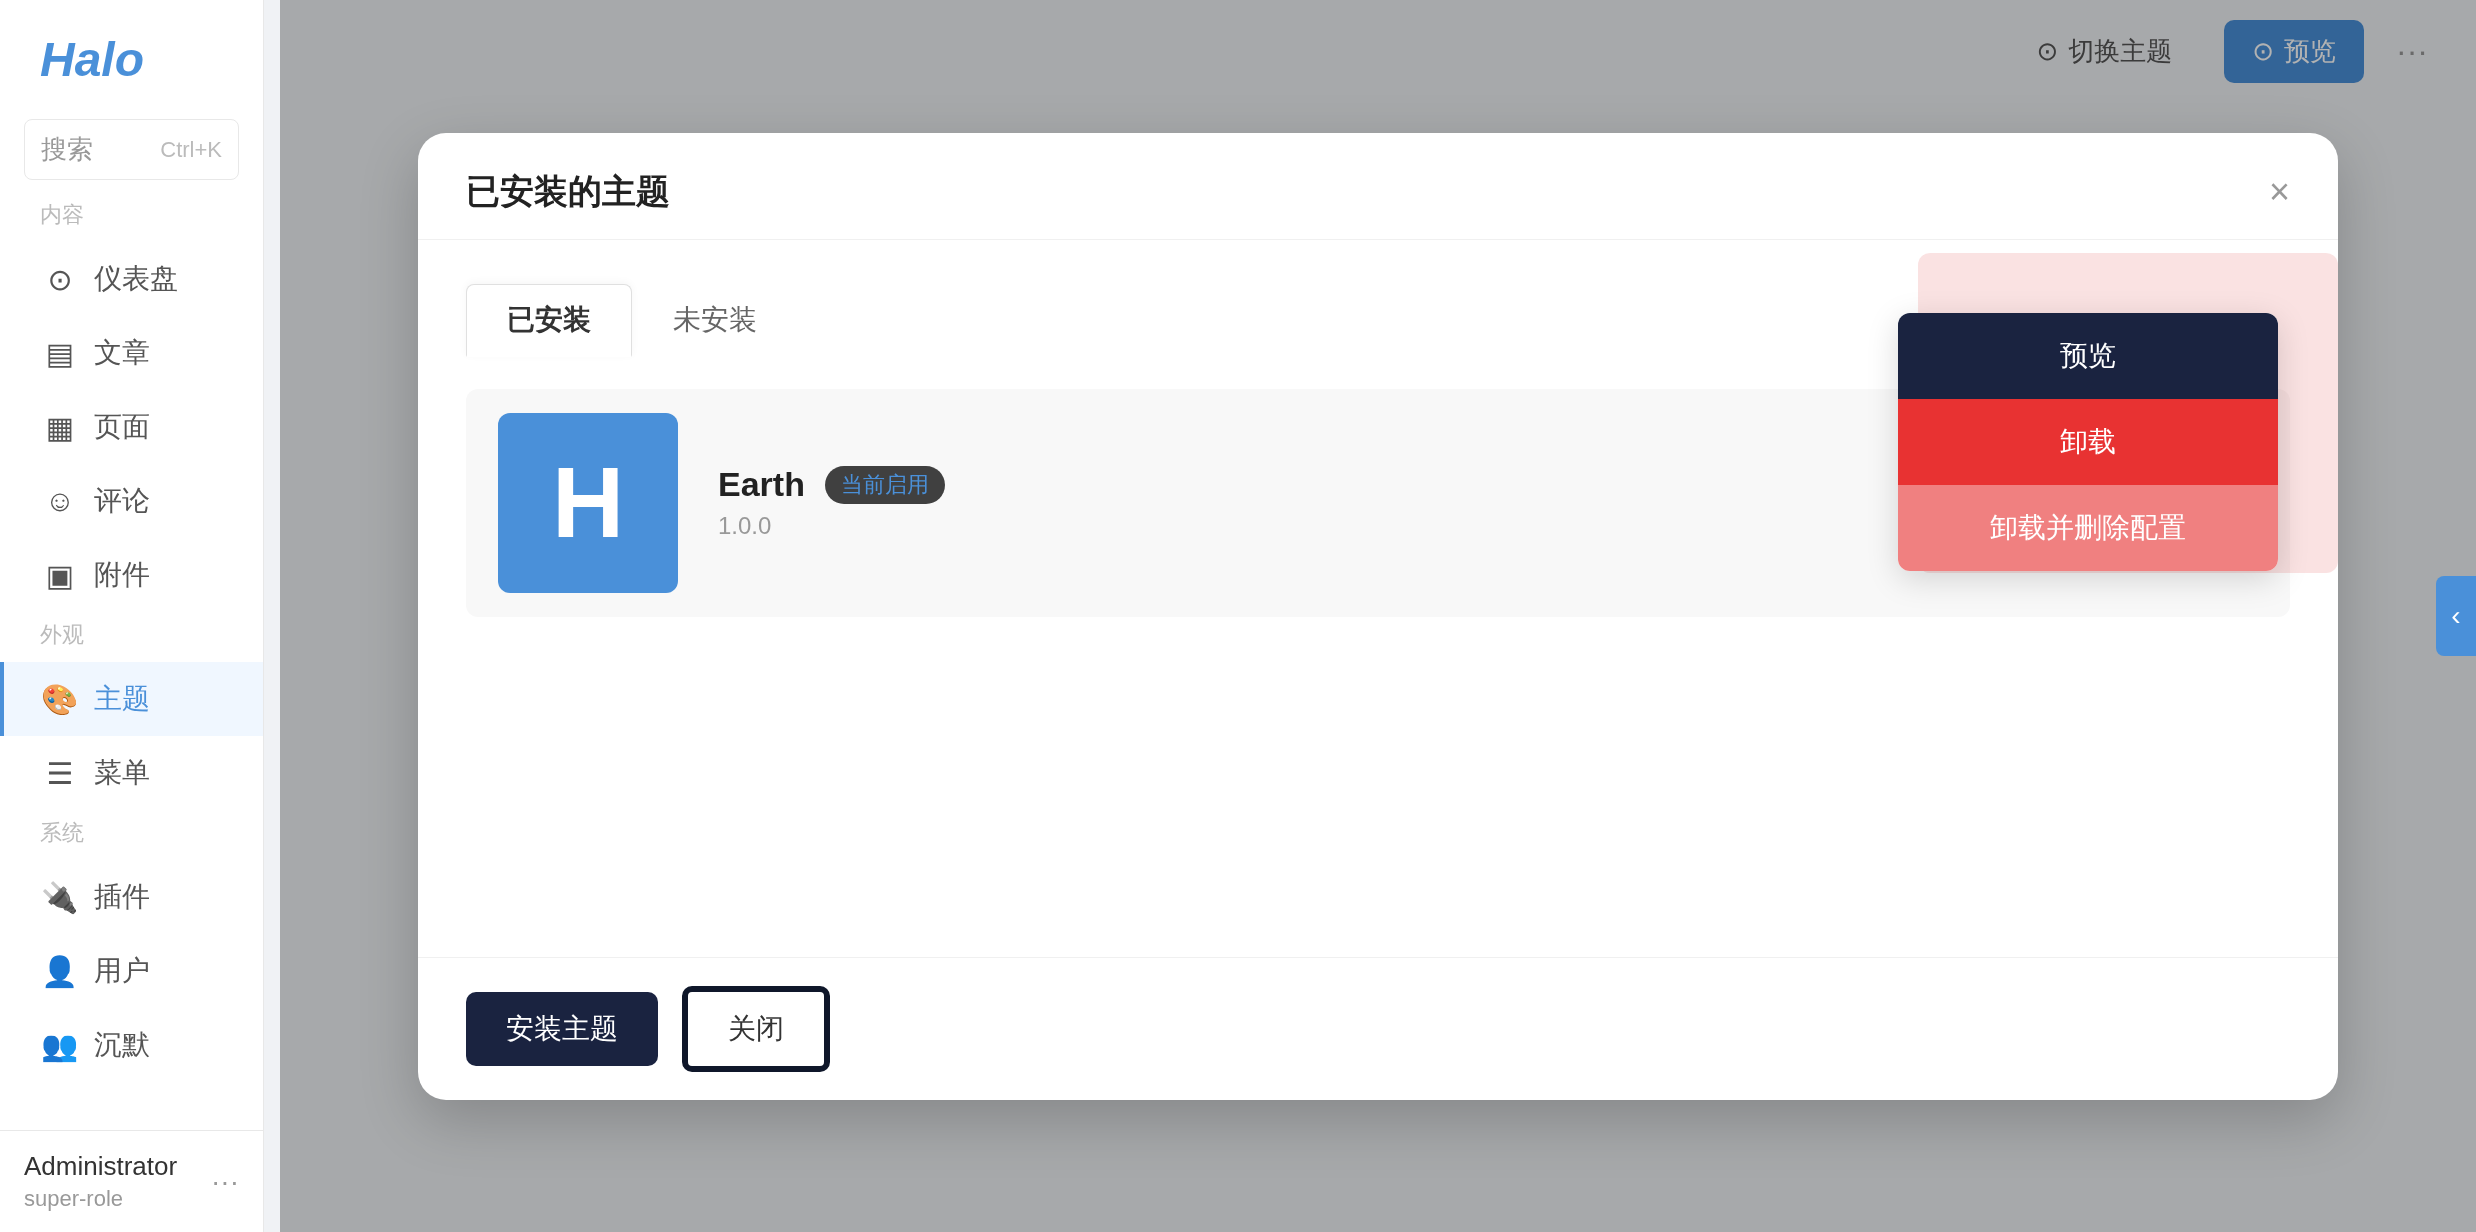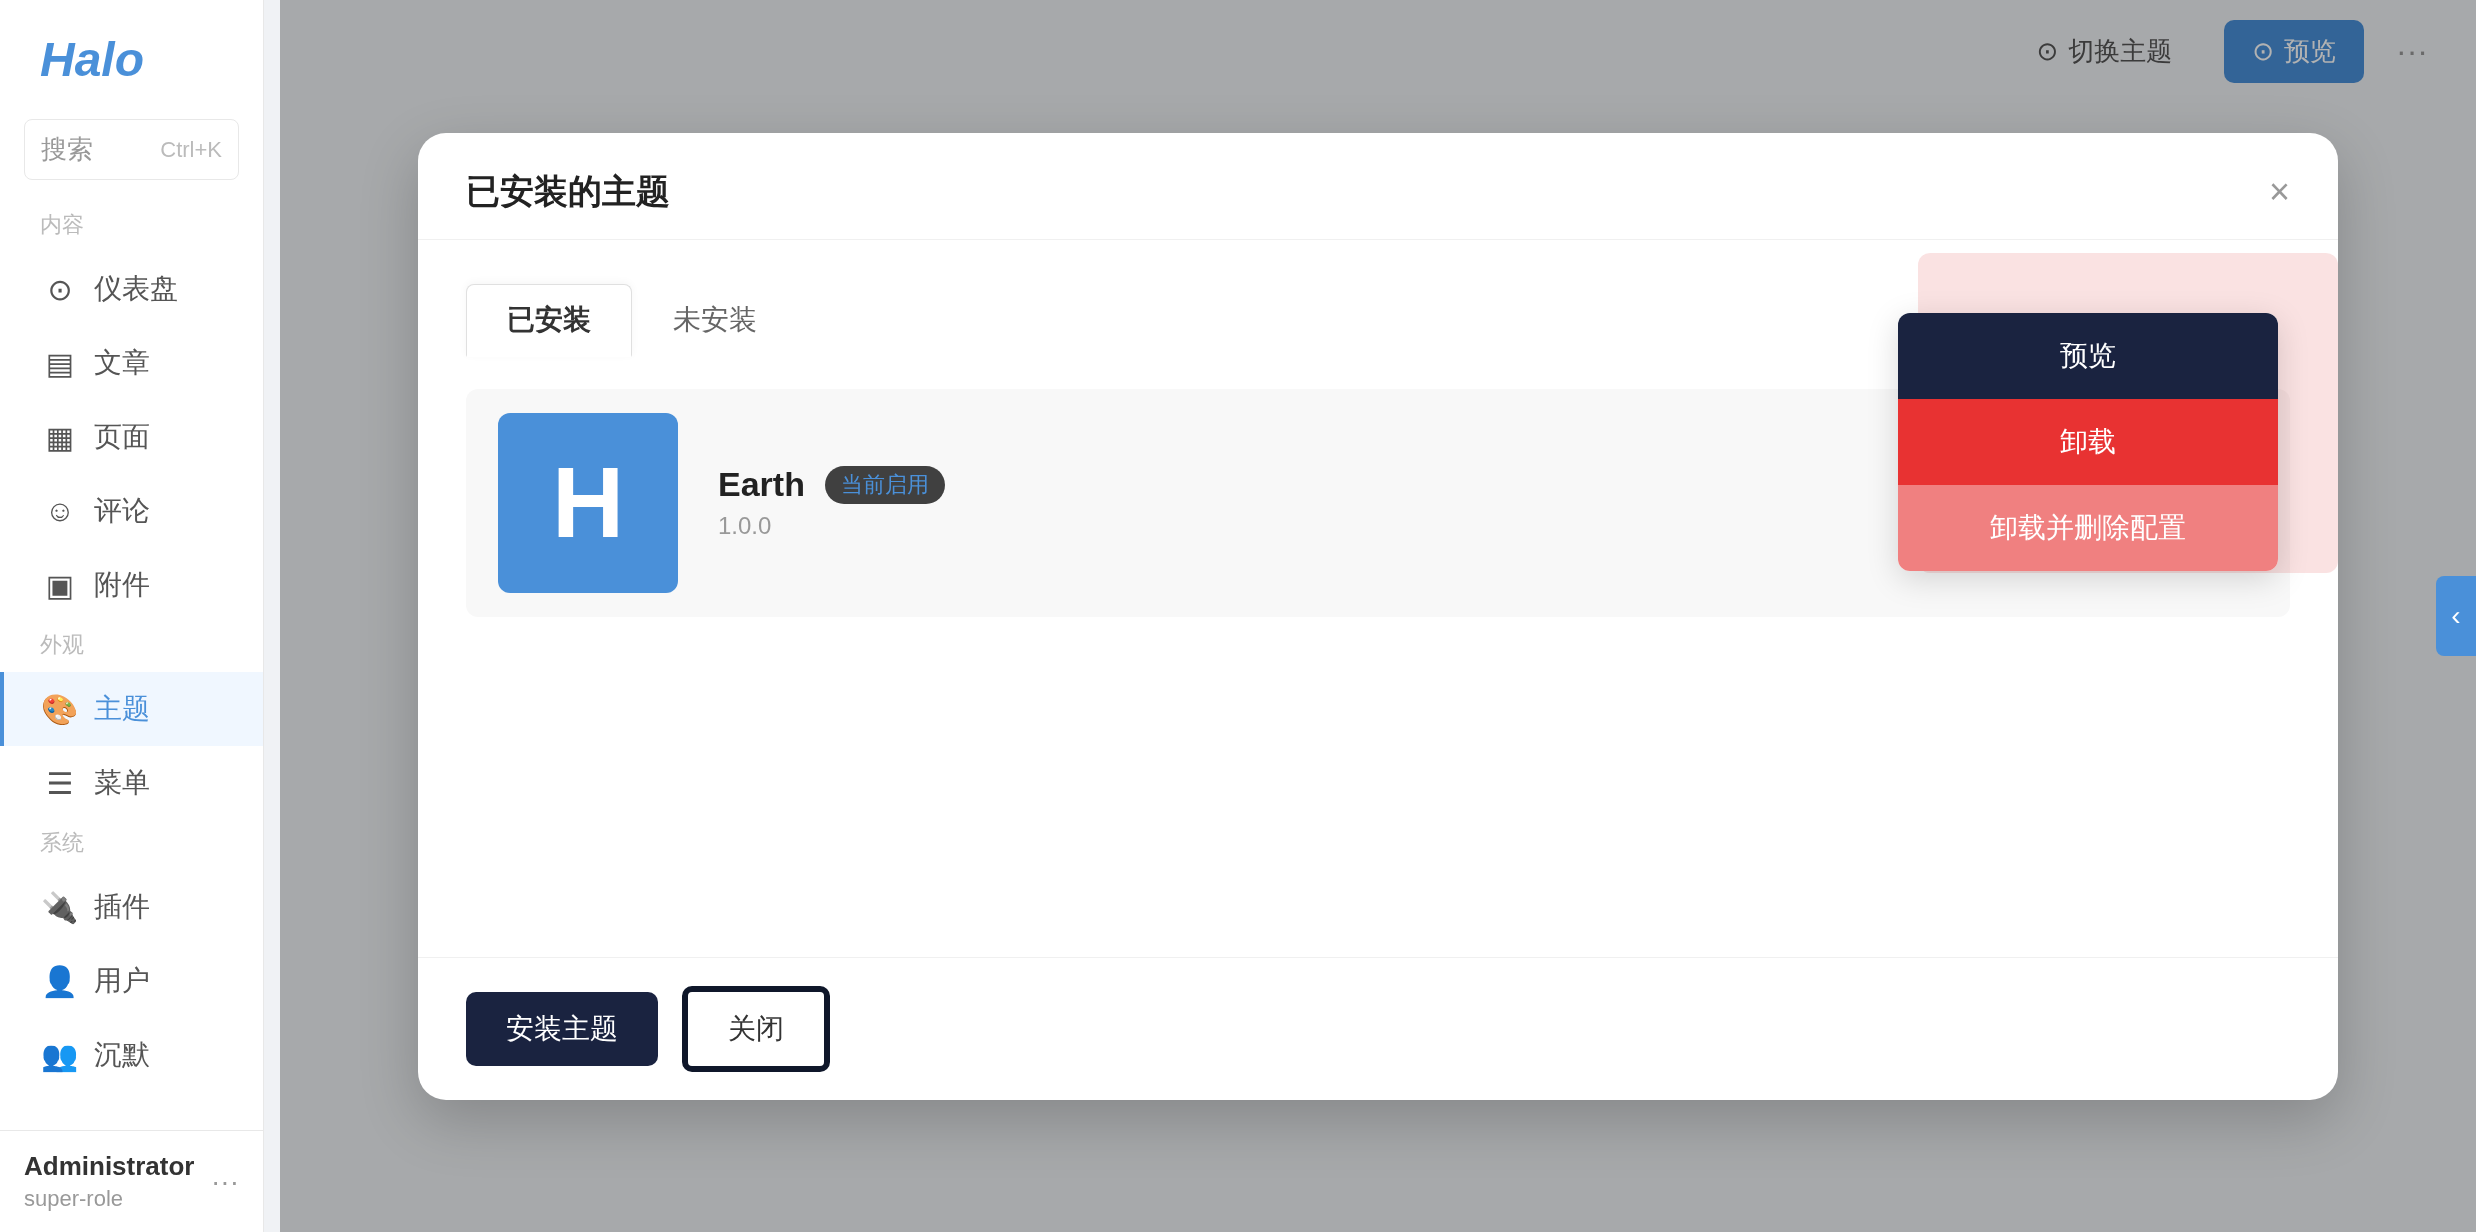--- a/index.html
+++ b/index.html
@@ -29,21 +29,21 @@
       display: flex;
       align-items: center;
     }
     .sidebar-logo-text {
       font-size: 48px;
       font-weight: 800;
       color: #4a90d9;
       font-style: italic;
     }
     .sidebar-search {
-      margin: 0 24px 22px;
+      margin: 0 24px 12px;
       display: flex;
       align-items: center;
       justify-content: space-between;
       padding: 12px 16px;
       border: 1px solid #e8e8e8;
       border-radius: 8px;
       color: #999;
       font-size: 26px;
       cursor: pointer;
     }
@@ -90,21 +90,21 @@
       align-items: center;
       justify-content: space-between;
     }
     .sidebar-user {
       display: flex;
       flex-direction: column;
       gap: 4px;
     }
     .sidebar-username {
       font-size: 26px;
-      font-weight: 700;
+      font-weight: 400;
       color: #333;
     }
     .sidebar-role {
       font-size: 22px;
       color: #999;
     }
     .sidebar-more {
       color: #999;
       font-size: 28px;
       cursor: pointer;

